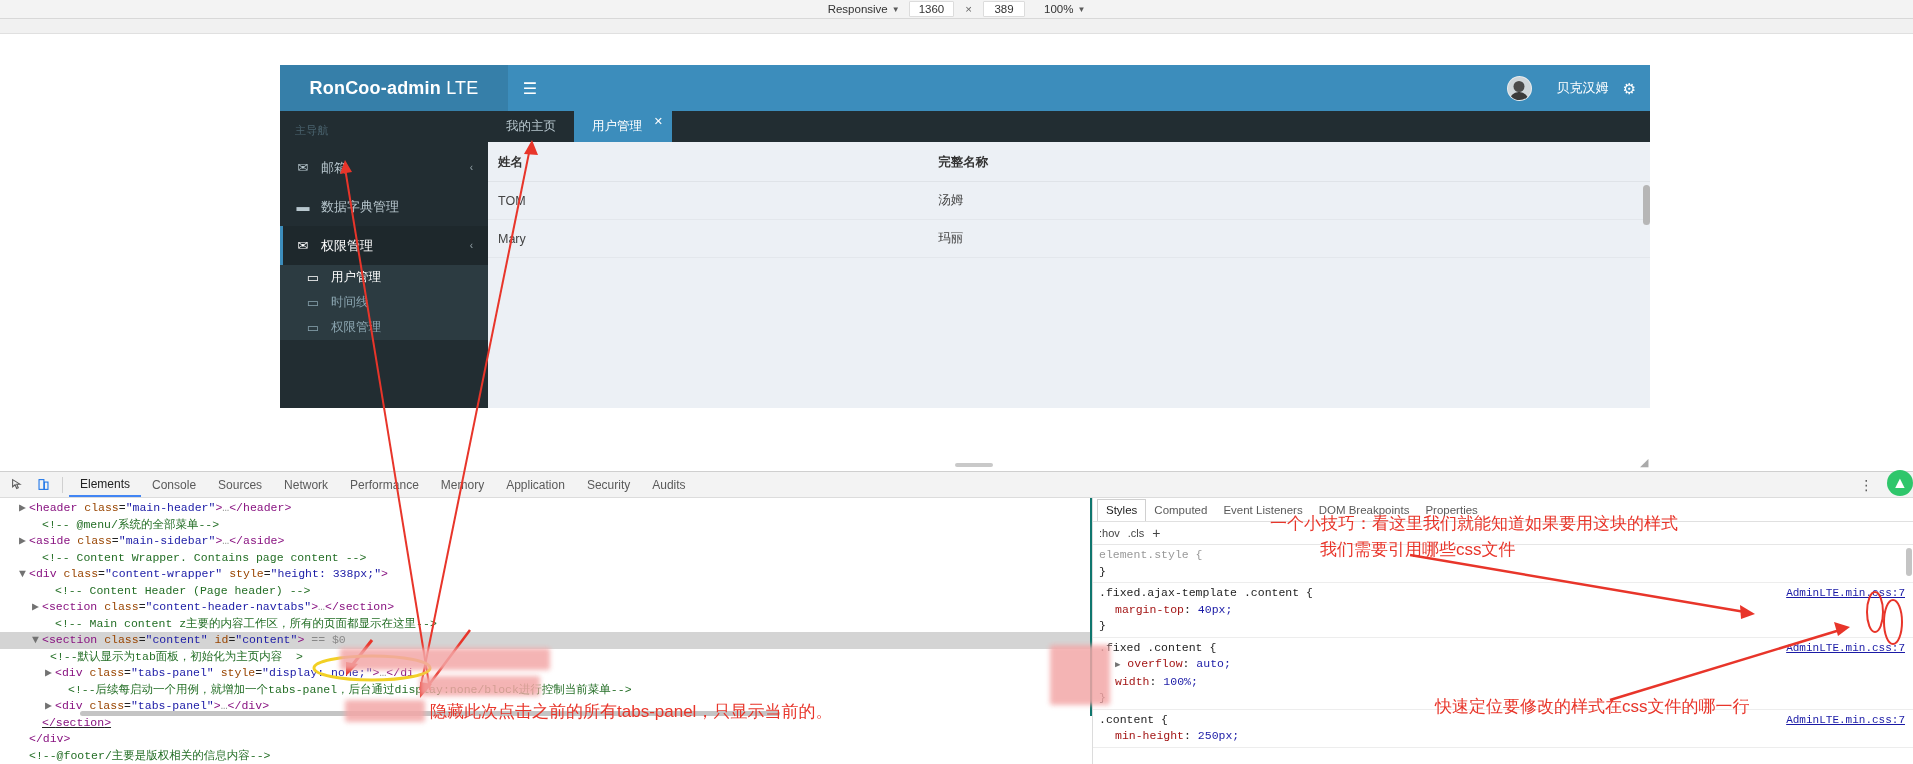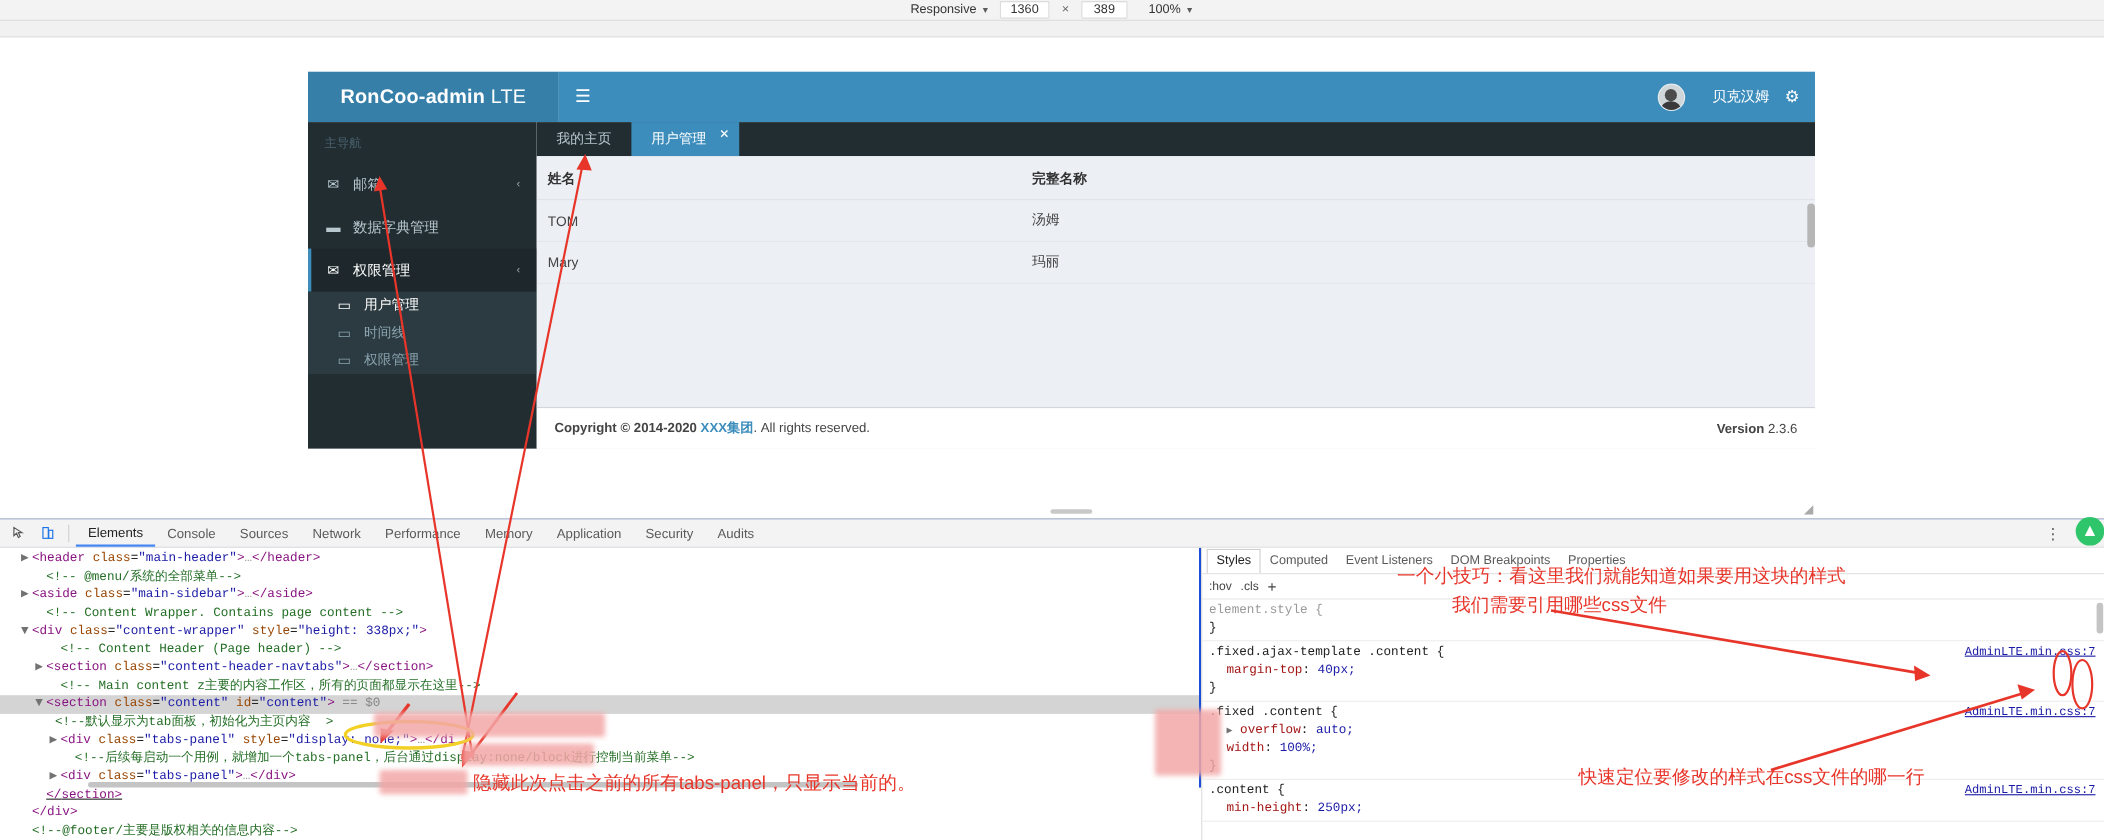--- a/index.html
+++ b/index.html
@@ -162,21 +162,21 @@
   }
   .vp-resize-corner {
     position: absolute; left: 1640px; top: 437px; width: 12px; height: 12px;
     color: #aaa; font-size: 11px;
   }
 
   
   .devtools {
     position: absolute; left: 0; top: 471px;
     width: 1913px; height: 245px;
-    background: #1d4ed8; border-top: 1px solid #cfcfcf;
+    background: #0f766e; border-top: 1px solid #cfcfcf;
     font-family: "Liberation Sans", sans-serif;
   }
   .dt-tabbar {
     height: 26px; border-bottom: 1px solid #dcdcdc;
     display: flex; align-items: center; background: #f3f3f3;
     padding-left: 4px; gap: 0;
   }
   .dt-icon-btn {
     width: 26px; height: 24px; display: flex; align-items: center;
     justify-content: center; cursor: pointer; color: #5a5a5a;
@@ -383,29 +383,20 @@
                 <td class="col2">汤姆</td>
               </tr>
               <tr>
                 <td>Mary</td>
                 <td class="col2">玛丽</td>
               </tr>
             </tbody>
           </table>
         </div>
 
-        <div class="footer">
-          <div>
-            <b>Copyright © 2014-2020 </b><a href="#">XXX集团</a><span>. All rights reserved.</span>
-          </div>
-          <div>
-            <b>Version</b>
-            <span class="ver-num">2.3.6</span>
-          </div>
-        </div>
       </div>
     </div>
     <div class="app-scroll"></div>
   </div>
 
   <div class="vp-resize-h"></div>
   <div class="vp-resize-corner">◢</div>
 </div>
 
 <div class="devtools">

